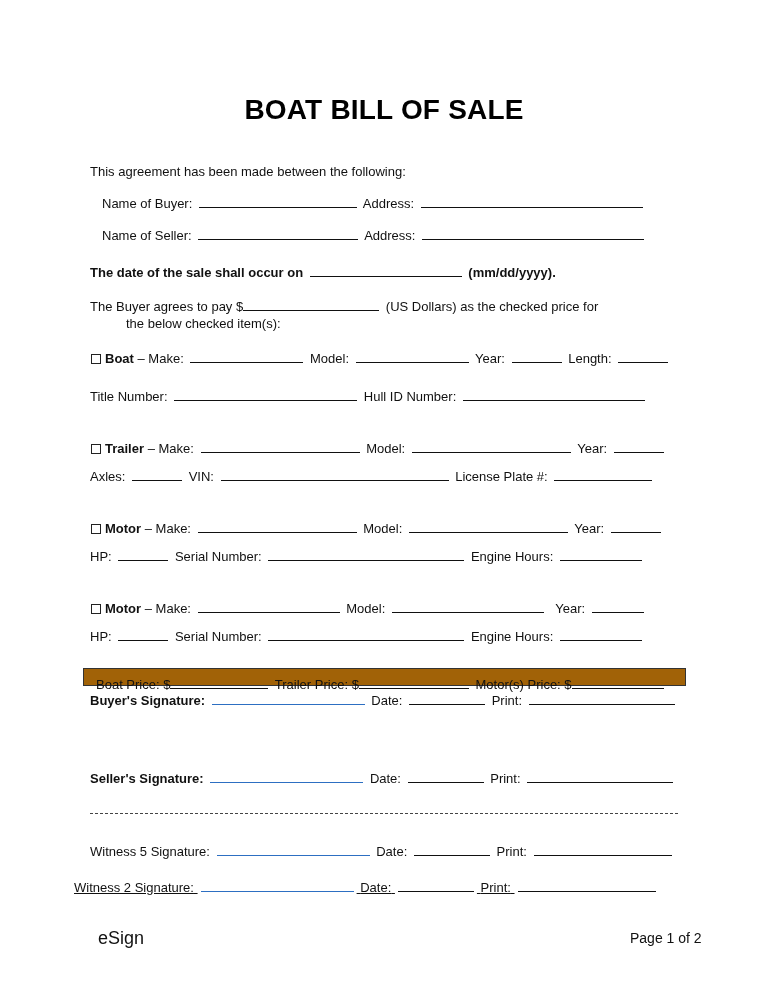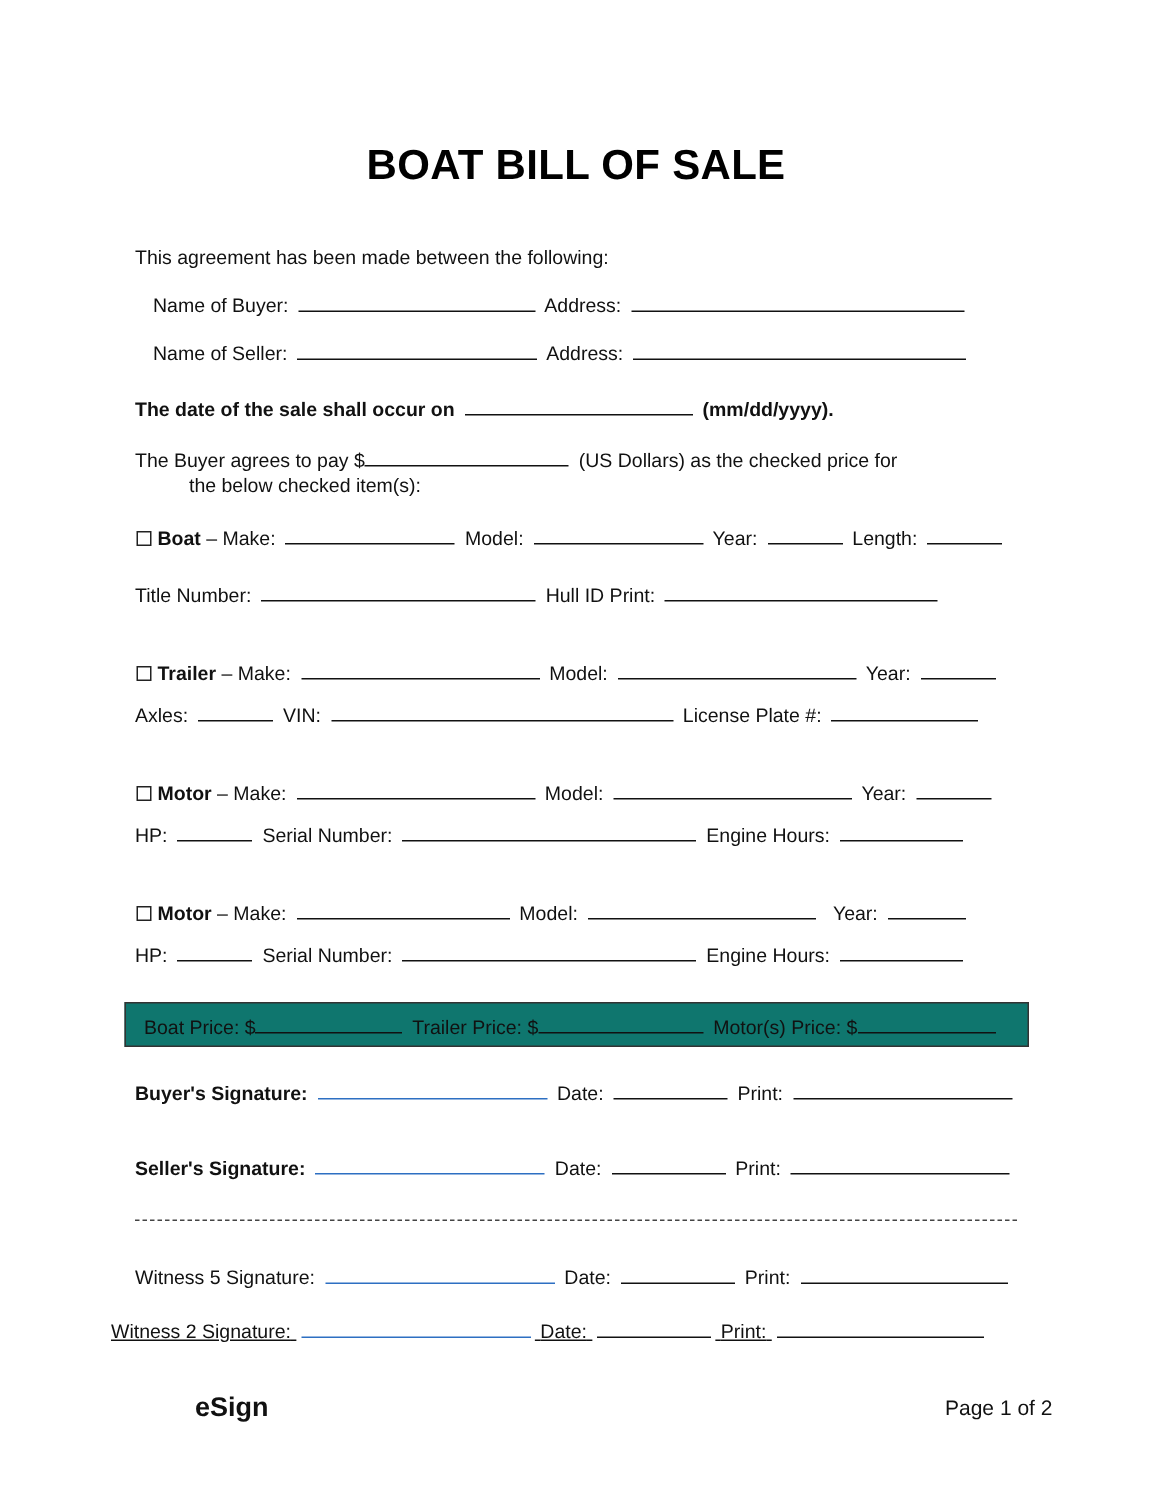--- a/index.html
+++ b/index.html
@@ -42,37 +42,37 @@
       display: inline-block;
       width: 10px; height: 10px;
       border: 1px solid #222;
       vertical-align: -1px;
       margin-right: 4px;
       box-sizing: border-box;
     }
     .price-box {
       position: absolute;
       left: 83px; top: 668px;
-      width: 603px; height: 30px;
-      background: #0f766e;
+      width: 603px; height: 18px;
+      background: #a16207;
       border: 1px solid #333;
       box-sizing: border-box;
     }
     .price-box .row {
       position: absolute; left: 12px; top: 7px;
       white-space: nowrap; font-size: 13px;
     }
     .dashed {
       position: absolute; left: 90px; top: 813px;
       width: 588px; height: 0;
       border-top: 1px dashed #444;
     }
     .footer-logo {
       left: 98px; top: 928px;
-      font-size: 18px; font-weight: bold; color: #111; margin-left: 32px;
+      font-size: 18px; font-weight: normal; color: #111;
     }
     .footer-page {
       left: 630px; top: 930px;
       font-size: 14px; color: #111;
     }
   </style>
 </head>
 <body>
 
 <div class="abs title">BOAT BILL OF SALE</div>
@@ -112,21 +112,21 @@
   <span>Model:</span>
   <span class="blank" style="width:113px;"></span>
   <span>Year:</span>
   <span class="blank" style="width:50px;"></span>
   <span>Length:</span>
   <span class="blank" style="width:50px;"></span>
 </div>
 <div class="abs line-text" style="left:90px; top:388px;">
   <span>Title Number:</span>
   <span class="blank" style="width:183px;"></span>
-  <span>Hull ID Print:</span>
+  <span>Hull ID Number:</span>
   <span class="blank" style="width:182px;"></span>
 </div>
 
 <div class="abs line-text" style="left:91px; top:440px;">
   <span class="checkbox"></span><span class="bold">Trailer</span>
   <span>– Make:</span>
   <span class="blank" style="width:159px;"></span>
   <span>Model:</span>
   <span class="blank" style="width:159px;"></span>
   <span>Year:</span>
@@ -178,21 +178,21 @@
 </div>
 
 <div class="price-box">
   <div class="row">
     <span>Boat Price: $</span><span class="blank nomargin-l" style="width:98px;"></span>
     <span>Trailer Price: $</span><span class="blank nomargin-l" style="width:110px;"></span>
     <span>Motor(s) Price: $</span><span class="blank nomargin-l" style="width:92px;"></span>
   </div>
 </div>
 
-<div class="abs line-text" style="left:90px; top:720px;">
+<div class="abs line-text" style="left:90px; top:692px;">
   <span class="bold">Buyer's Signature:</span>
   <span class="blank sig" style="width:153px;"></span>
   <span>Date:</span>
   <span class="blank" style="width:76px;"></span>
   <span>Print:</span>
   <span class="blank" style="width:146px;"></span>
 </div>
 
 <div class="abs line-text" style="left:90px; top:770px;">
   <span class="bold">Seller's Signature:</span>

